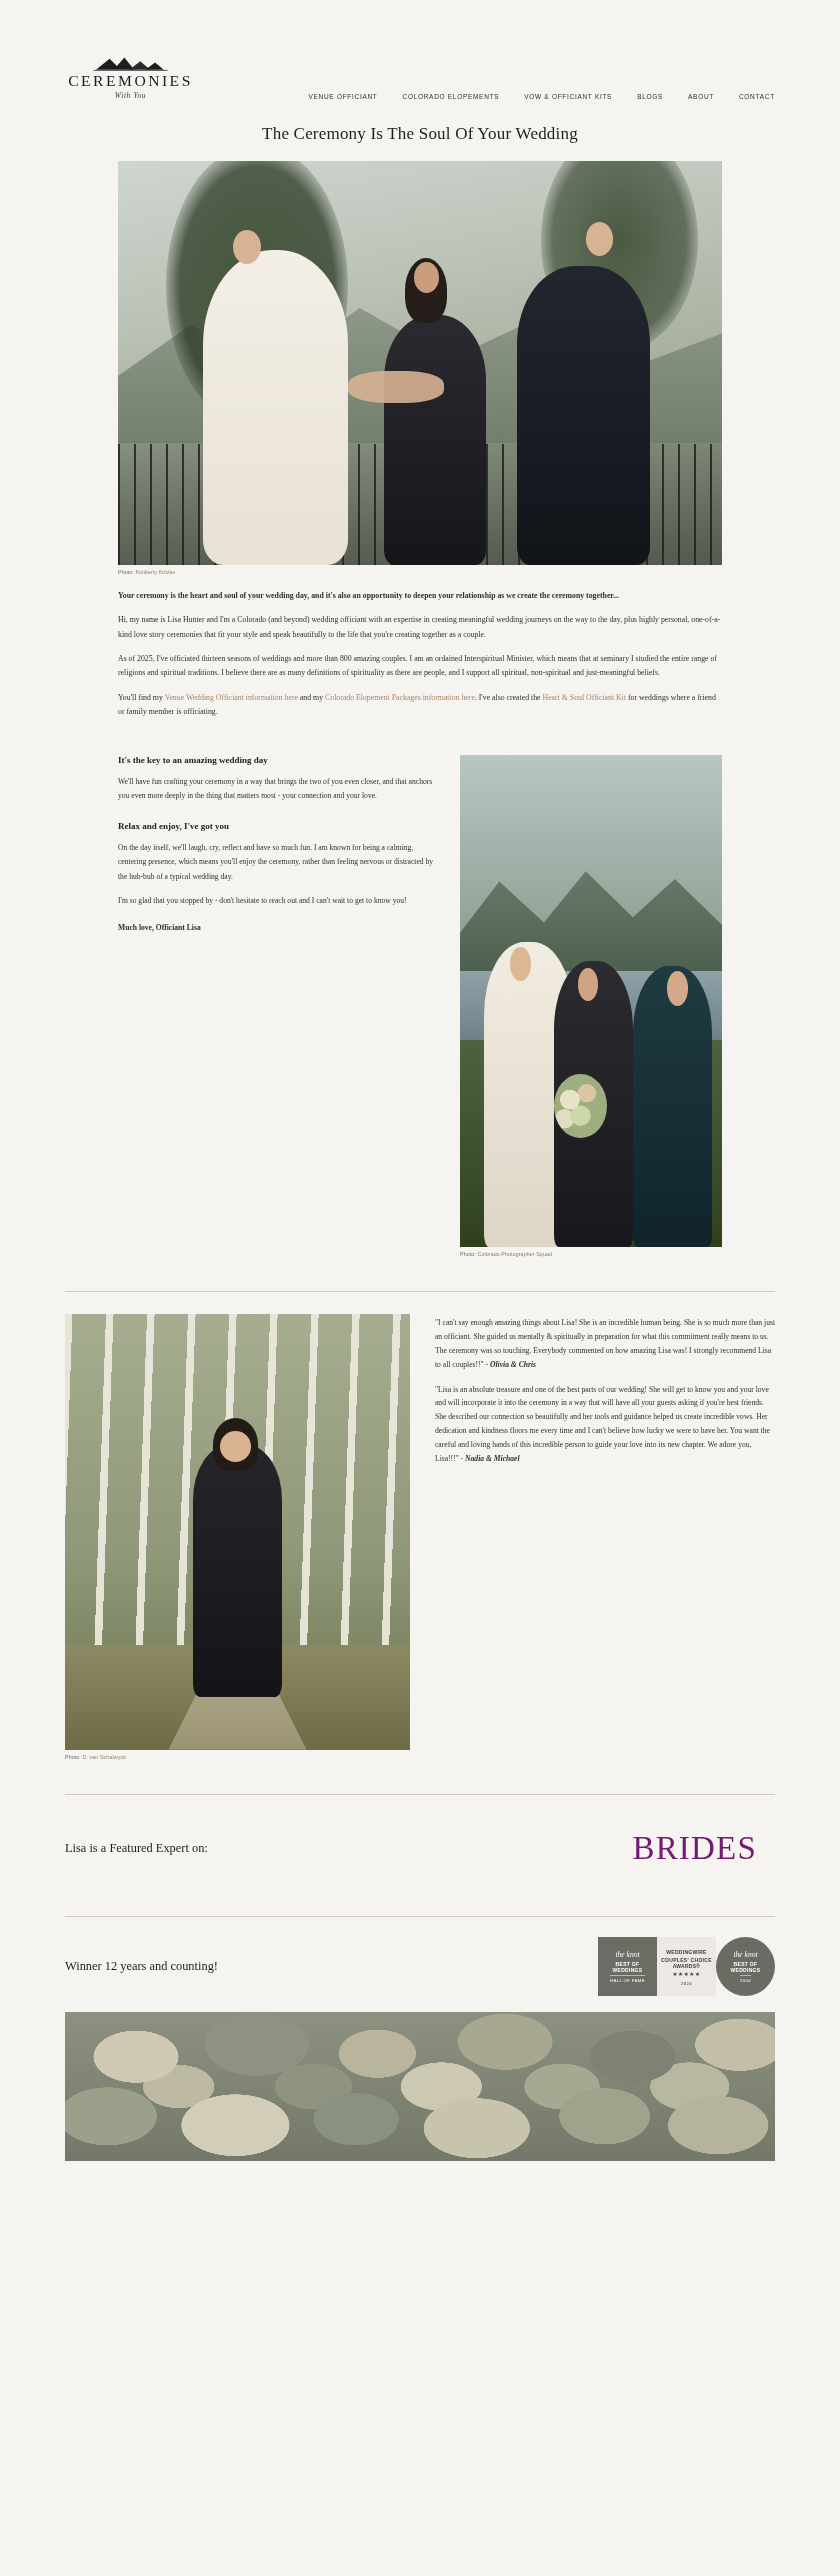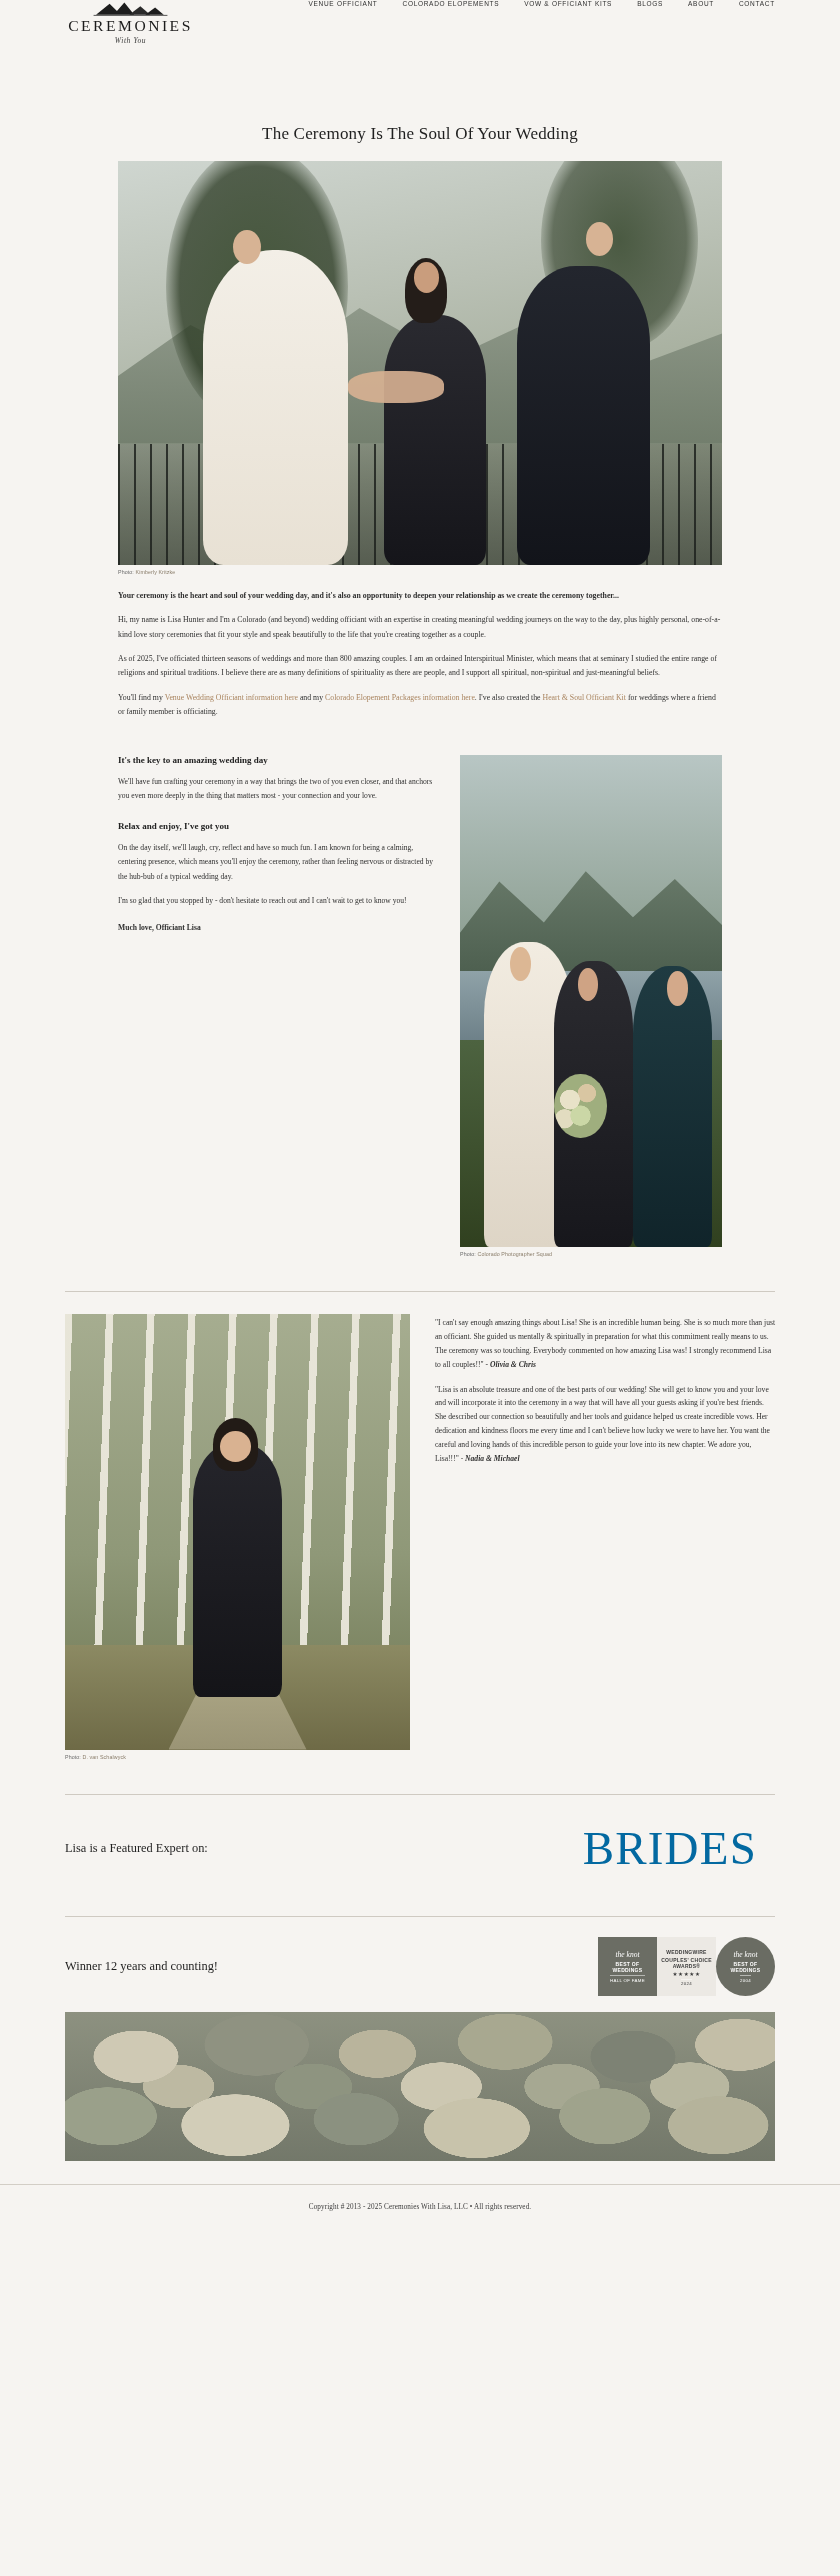--- a/index.html
+++ b/index.html
@@ -9,21 +9,21 @@
     background:#f6f4f1;
     font-family:"Liberation Serif", serif;
     color:#2b2b2b;
   }
   .page { width:840px; position:relative; background:#f6f4f1; }
 
   
   .header {
     height:100px;
     display:flex;
-    align-items:flex-start;
+    align-items:flex-end;
     padding:0 59px;
     background:#f6f4f1;
   }
   .logo { display:flex; flex-direction:column; align-items:center; width:143px; }
   .logo-mark { width:75px; height:16px; position:relative; }
   .logo-mark svg { display:block; }
   .logo-name {
     font-family:"Liberation Serif", serif;
     letter-spacing:2.5px;
     font-size:15.6px;
@@ -232,23 +232,23 @@
     padding:21px 83px 0 65px;
     display:flex; align-items:center; justify-content:space-between;
     min-height:87px;
   }
   .featured h3 {
     font-family:"Liberation Serif", serif;
     font-size:12.4px; font-weight:400; color:#1f1f1f; margin:0;
   }
   .brides {
     font-family:"Liberation Serif", serif;
-    font-size:47px;
+    font-size:33px;
     letter-spacing:1.2px;
-    color:#0369a1;
+    color:#701a75;
     line-height:1;
   }
 
   
   .awards {
     padding:21px 65px 0 65px;
     display:flex; align-items:center; justify-content:space-between;
   }
   .awards h3 { font-family:"Liberation Serif", serif; font-size:12.4px; font-weight:400; margin:0; color:#1f1f1f; }
   .badges { display:flex; gap:0; align-items:flex-start; }
@@ -449,18 +449,15 @@
         <div class="b2">BEST OF WEDDINGS</div>
         <div class="b3">2004</div>
       </div>
     </div>
   </div>
 
   <div class="rocks-wrap">
     <div class="rocks"></div>
   </div>
 
-  <div class="footer">
-    <div class="copy">Copyright # 2013 - 2025 Ceremonies With Lisa, LLC • All rights reserved.</div>
-  </div>
 
 </div>
 
 
 </body></html>

